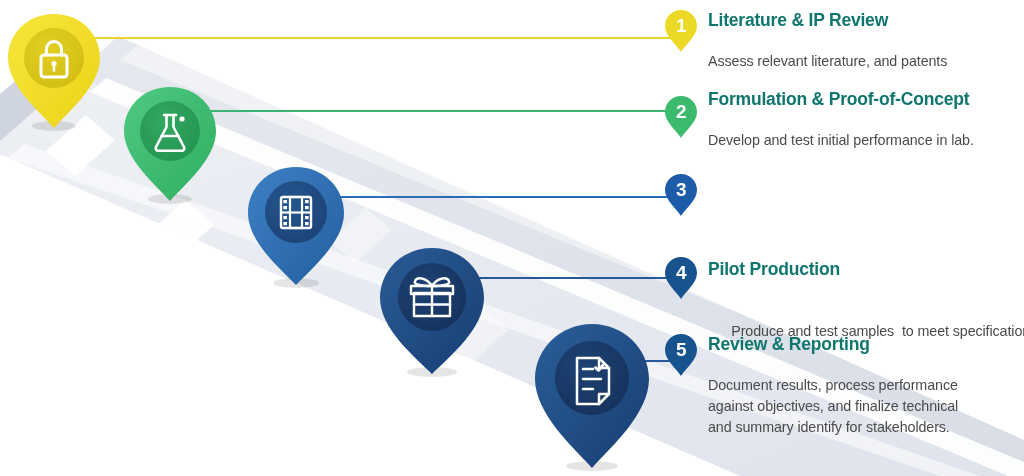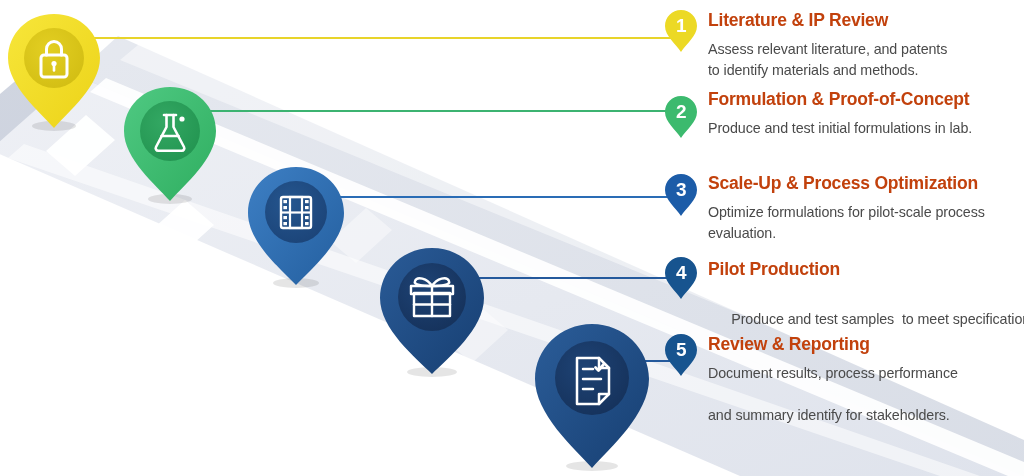--- a/index.html
+++ b/index.html
@@ -52,30 +52,30 @@
   }
 
   
   .step-text {
     position: absolute;
     left: 708px;
   }
   .step-title {
     font-size: 17.5px;
     font-weight: bold;
-    color: #c2410c;
+    color: #0f766e;
     line-height: 1.2;
     letter-spacing: -0.2px;
     white-space: nowrap;
   }
   .step-desc {
     font-size: 14.3px;
     color: #4a4a4a;
     line-height: 1.47;
-    margin-top: 8px;
+    margin-top: 20px;
     letter-spacing: -0.1px;
     max-width: 312px;
   }
 </style>
 </head>
 <body>
 
 <div id="stage">
 
   <svg id="road-layer" width="1024" height="476" viewBox="0 0 1024 476">
@@ -296,48 +296,40 @@
     <svg width="32" height="42" viewBox="0 0 32 42">
       <path d="M16 0 C7 0 0 7 0 16 C0 26 11 34 16 42 C21 34 32 26 32 16 C32 7 25 0 16 0 Z" fill="#17548f"></path>
     </svg>
     <span class="badge-num">5</span>
   </div>
 
   <div class="step-text" style="top:10px;">
     <div class="step-title">Literature &amp; IP Review</div>
     <div class="step-desc">
       <span>Assess relevant literature, and patents</span><br>
-      <span>to identify materials and methods.</span>
     </div>
   </div>
 
   <div class="step-text" style="top:89px;">
     <div class="step-title">Formulation &amp; Proof-of-Concept</div>
     <div class="step-desc" style="max-width:330px;">
-      <span>Produce and test initial formulations in lab.</span>
+      <span>Develop and test initial performance in lab.</span>
     </div>
   </div>
 
-  <div class="step-text" style="top:173px;">
-    <div class="step-title">Scale-Up &amp; Process Optimization</div>
-    <div class="step-desc" style="max-width:318px;">
-      <span>Optimize formulations for pilot-scale process</span><br>
-      <span>evaluation.</span>
-    </div>
-  </div>
 
   <div class="step-text" style="top:259px;">
     <div class="step-title">Pilot Production</div>
     <div class="step-desc" style="max-width:330px; white-space:pre;">
       <span>Produce and test samples  to meet specifications.</span>
     </div>
   </div>
 
   <div class="step-text" style="top:334px;">
     <div class="step-title">Review &amp; Reporting</div>
     <div class="step-desc" style="max-width:300px;">
       <span>Document results, process performance</span><br>
-      <br>
+      <span>against objectives, and finalize technical</span><br>
       <span>and summary identify for stakeholders.</span>
     </div>
   </div>
 
 </div>
 
 </body></html>

